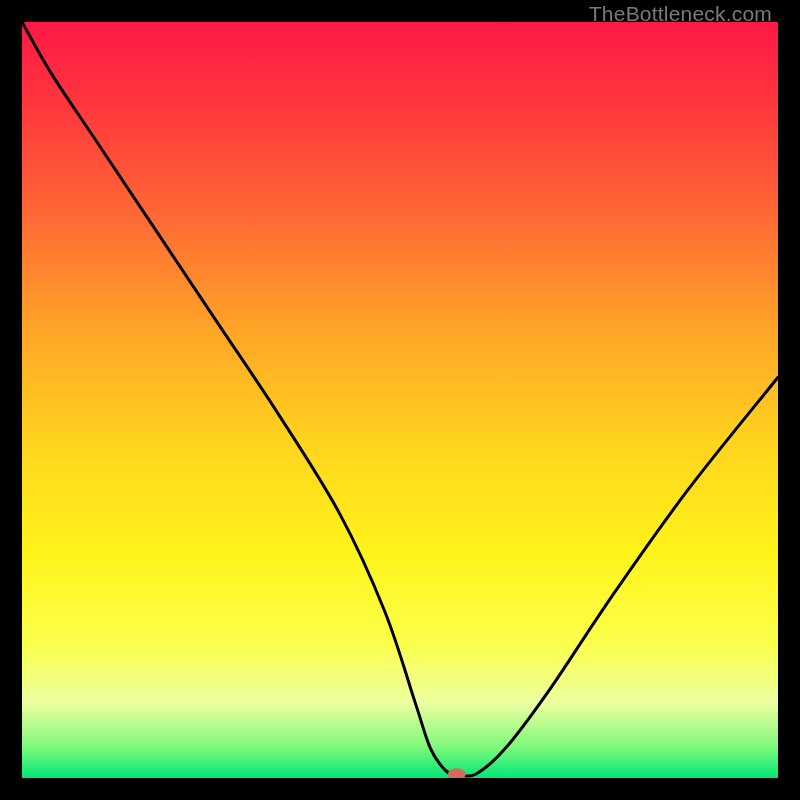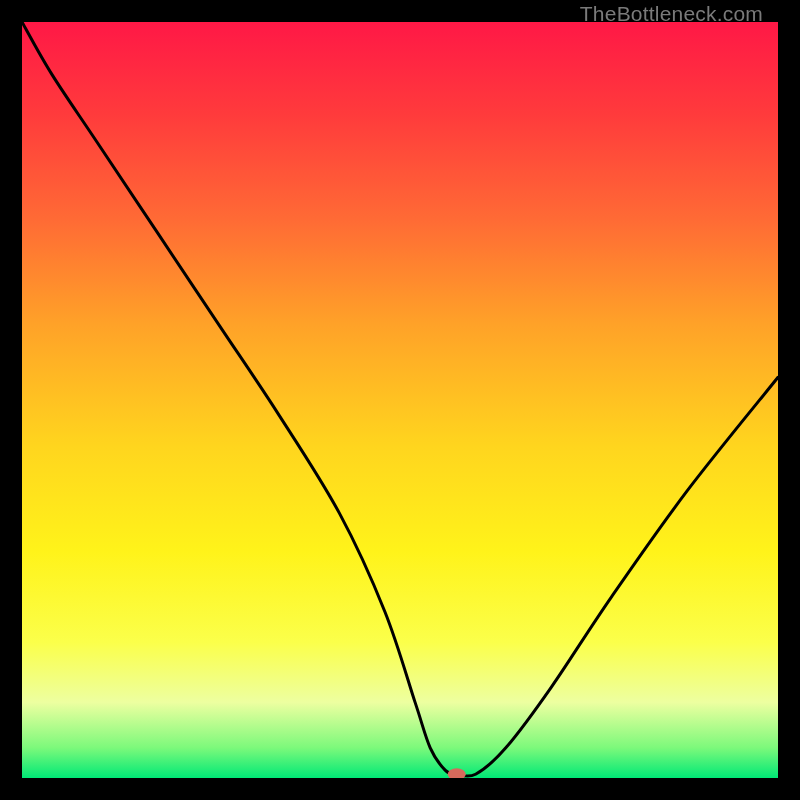--- a/index.html
+++ b/index.html
@@ -43,21 +43,21 @@
   .curve-svg {
     position: absolute;
     left: 0;
     top: 0;
     width: 756px;
     height: 756px;
   }
   .attribution {
     position: absolute;
     top: 2px;
-    right: 37px;
+    right: 28px;
     color: #7a7a7a;
     font-size: 21px;
     letter-spacing: 0.2px;
     font-weight: 400;
   }
 </style>
 </head>
 <body>
 
 <div class="frame">

